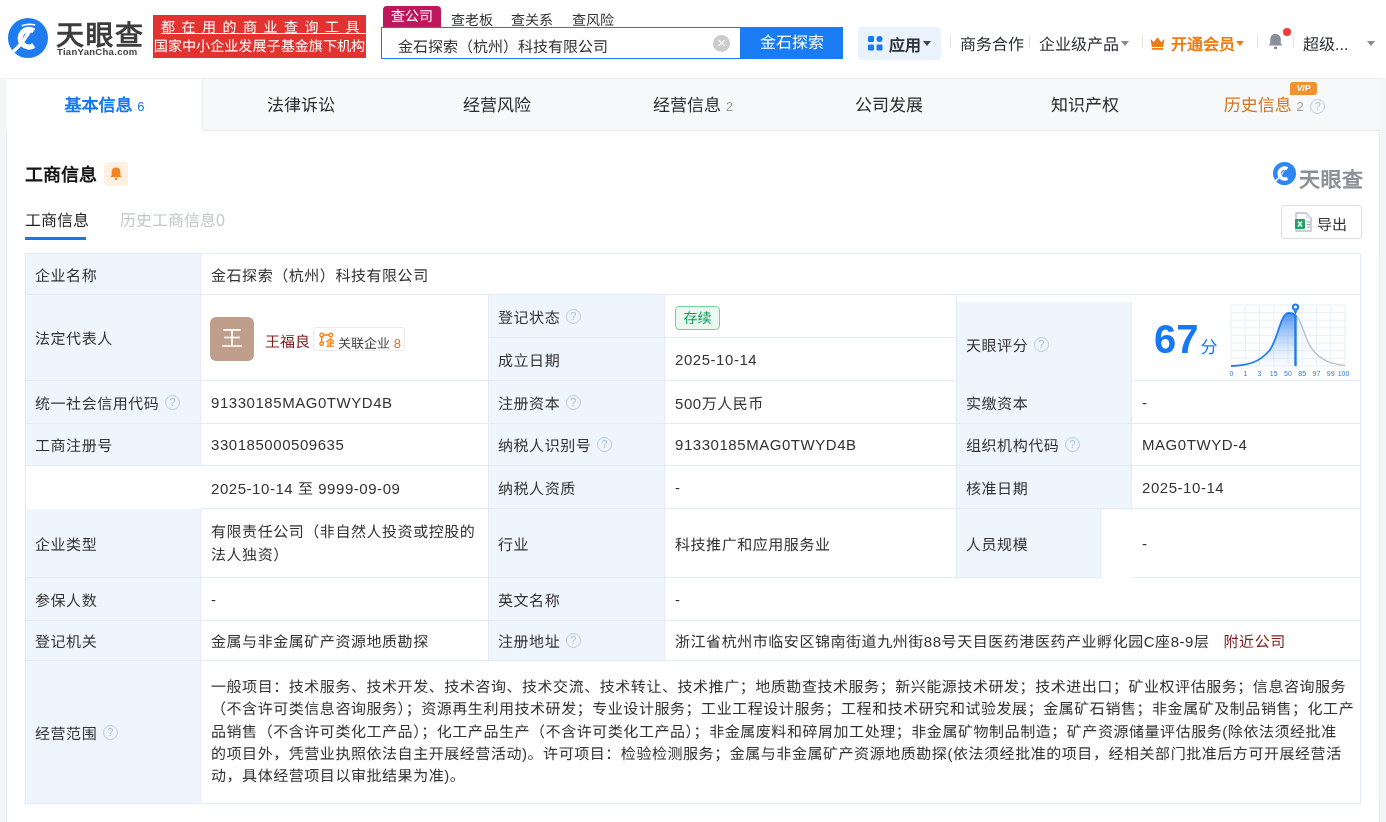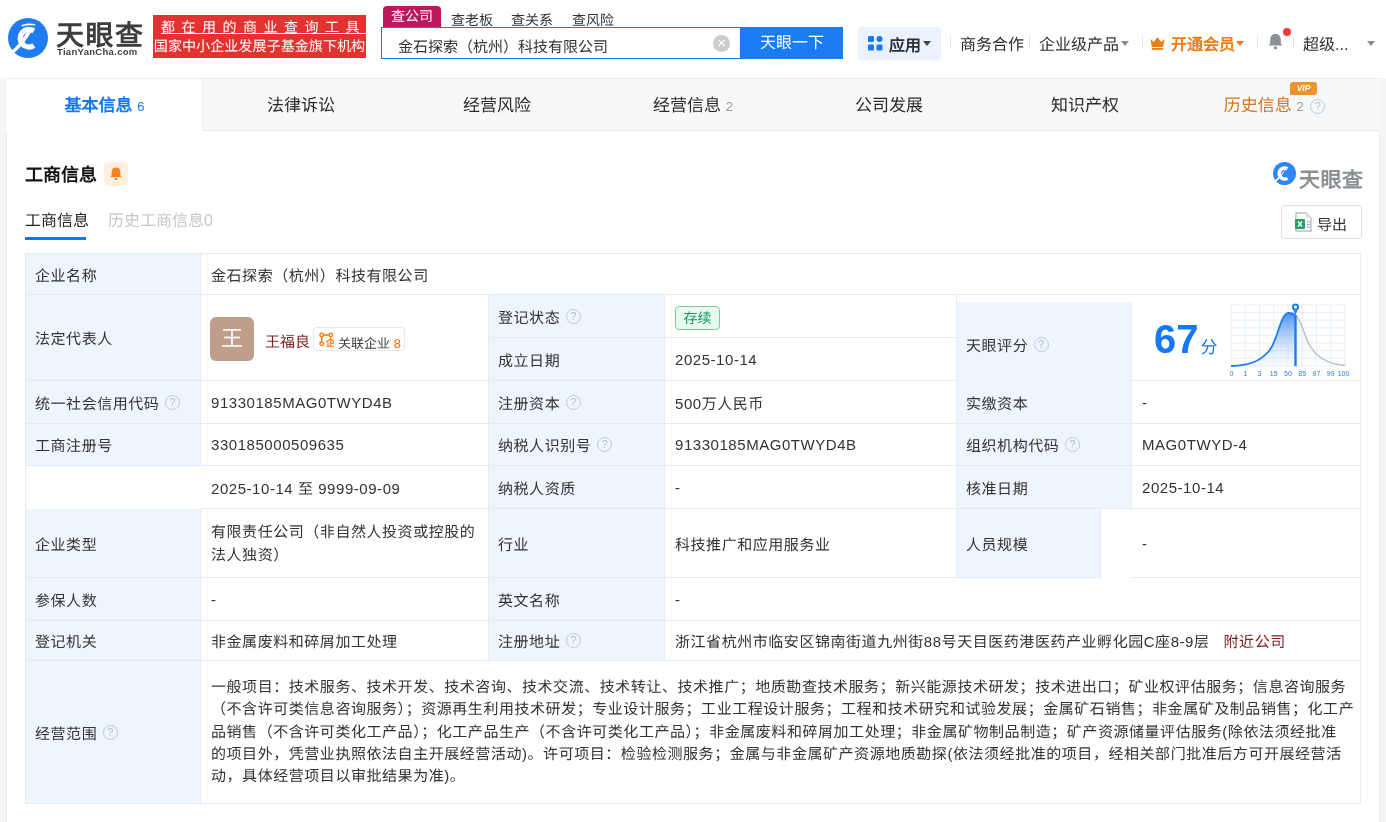--- a/index.html
+++ b/index.html
@@ -48,21 +48,21 @@
 
   <div class="abs stab-act" style="left:383px;top:6px;width:58px;height:21px;">查公司</div>
   <div class="abs stab" style="left:451px;top:9px;">查老板</div>
   <div class="abs stab" style="left:511px;top:9px;">查关系</div>
   <div class="abs stab" style="left:572px;top:9px;">查风险</div>
 
   <div class="abs" style="left:381px;top:27px;width:360px;height:32px;border:1px solid #1a7cf2;background:#fff;">
     <div class="abs" style="left:16px;top:7px;font-size:15px;color:#333;">金石探索（杭州）科技有限公司</div>
     <div class="abs" style="left:331px;top:7px;width:17px;height:17px;border-radius:50%;background:#ccc;color:#fff;font-size:11px;text-align:center;line-height:17px;">✕</div>
   </div>
-  <div class="abs" style="left:741px;top:27px;width:102px;height:32px;background:#1a7cf2;color:#fff;font-size:16px;text-align:center;line-height:32px;">天眼一下</div>
+  <div class="abs" style="left:741px;top:27px;width:102px;height:32px;background:#1a7cf2;color:#fff;font-size:16px;text-align:center;line-height:32px;">金石探索</div>
 
   <div class="abs" style="left:858px;top:27px;width:83px;height:33px;background:#e9f2fd;border-radius:4px;"></div>
   <svg class="abs" style="left:868px;top:36px;" width="15" height="15" viewBox="0 0 15 15">
     <rect x="0" y="0" width="6" height="6" rx="1.2" fill="#1878f3"></rect>
     <circle cx="11.5" cy="3" r="3" fill="#1878f3"></circle>
     <rect x="0" y="8.5" width="6" height="6" rx="1.2" fill="#1878f3"></rect>
     <rect x="8.5" y="8.5" width="6" height="6" rx="1.2" fill="#1878f3"></rect>
   </svg>
   <div class="abs nav16" style="left:889px;top:32px;font-weight:bold;">应用</div>
   <div class="abs caret" style="left:923px;top:41px;border-top-color:#444;"></div>
@@ -107,21 +107,21 @@
 
   <div class="abs" style="left:25px;top:160px;font-size:18px;font-weight:bold;color:#141414;">工商信息</div>
   <div class="abs" style="left:104px;top:162px;width:24px;height:24px;background:#fdf0e1;border-radius:4px;"></div>
   <svg class="abs" style="left:109px;top:166px;" width="14" height="16" viewBox="0 0 17 18">
     <path d="M8.5 1 C5 1 3.2 3.6 3.2 6.5 L3.2 10.5 L1.6 12.6 L15.4 12.6 L13.8 10.5 L13.8 6.5 C13.8 3.6 12 1 8.5 1 Z" fill="#f58220"></path>
     <rect x="6.8" y="13.6" width="3.4" height="2.6" rx="1.3" fill="#f58220"></rect>
   </svg>
 
   <div class="abs" style="left:25px;top:206.5px;font-size:16px;color:#262626;">工商信息</div>
   <div class="abs" style="left:25px;top:237px;width:61px;height:3px;background:#1777f0;"></div>
-  <div class="abs" style="left:108px;top:206.5px;font-size:16px;color:#c3c7cc;">历史工商信息0</div>
+  <div class="abs" style="left:120px;top:206.5px;font-size:16px;color:#c3c7cc;">历史工商信息0</div>
 
   <svg class="abs" style="left:1273px;top:162px;" width="23" height="23" viewBox="0 0 48 48">
     <circle cx="24" cy="24" r="24" fill="#2e86f2"></circle>
     <path d="M 30 14 A 11.5 11.5 0 1 0 30 34" fill="none" stroke="#fff" stroke-width="7"></path>
     <path d="M 4 38 C 14 30 22 20 27 12 C 23 22 16 32 7 41 Z" fill="#fff"></path>
   </svg>
   <div class="abs" style="left:1299px;top:163px;font-size:21px;font-weight:bold;color:#8b9096;letter-spacing:0.5px;">天眼查</div>
 
   <div class="abs" style="left:1281px;top:205px;width:81px;height:34px;border:1px solid #dcdfe3;border-radius:3px;background:#fff;"></div>
   <svg class="abs" style="left:1295px;top:212px;" width="17" height="20" viewBox="0 0 17 20">
@@ -223,21 +223,21 @@
   <div class="cell" style="left:665px;top:509px;width:292px;height:69px;">科技推广和应用服务业</div>
   <div class="cell lab" style="left:957px;top:509px;width:144px;height:69px;text-align:right;">人员规模</div>
   <div class="cell" style="left:1132px;top:509px;width:229px;height:69px;">-</div>
 
   <div class="cell lab" style="left:26px;top:578px;width:175px;height:43px;">参保人数</div>
   <div class="cell" style="left:201px;top:578px;width:288px;height:43px;">-</div>
   <div class="cell lab" style="left:489px;top:578px;width:176px;height:43px;">英文名称</div>
   <div class="cell" style="left:665px;top:578px;width:696px;height:43px;">-</div>
 
   <div class="cell lab" style="left:26px;top:621px;width:175px;height:40px;">登记机关</div>
-  <div class="cell" style="left:201px;top:621px;width:288px;height:40px;">非金属废料和碎屑加工处理</div>
+  <div class="cell" style="left:201px;top:621px;width:288px;height:40px;">金属与非金属矿产资源地质勘探</div>
   <div class="cell lab" style="left:489px;top:621px;width:176px;height:40px;">注册地址<span class="qm">?</span></div>
   <div class="cell" style="left:665px;top:621px;width:696px;height:40px;">浙江省杭州市临安区锦南街道九州街88号天目医药港医药产业孵化园C座8-9层<span class="blue" style="margin-left:14px;">附近公司</span></div>
 
   <div class="cell lab" style="left:26px;top:661px;width:175px;height:143px;">经营范围<span class="qm">?</span></div>
   <div class="cell" style="left:201px;top:661px;width:1160px;height:143px;display:block;padding:15px 0 0 10px;line-height:22.3px;font-size:15px;">
     <div>一般项目：技术服务、技术开发、技术咨询、技术交流、技术转让、技术推广；地质勘查技术服务；新兴能源技术研发；技术进出口；矿业权评估服务；信息咨询服务</div>
     <div>（不含许可类信息咨询服务）；资源再生利用技术研发；专业设计服务；工业工程设计服务；工程和技术研究和试验发展；金属矿石销售；非金属矿及制品销售；化工产</div>
     <div>品销售（不含许可类化工产品）；化工产品生产（不含许可类化工产品）；非金属废料和碎屑加工处理；非金属矿物制品制造；矿产资源储量评估服务(除依法须经批准</div>
     <div>的项目外，凭营业执照依法自主开展经营活动)。许可项目：检验检测服务；金属与非金属矿产资源地质勘探(依法须经批准的项目，经相关部门批准后方可开展经营活</div>
     <div>动，具体经营项目以审批结果为准)。</div>

